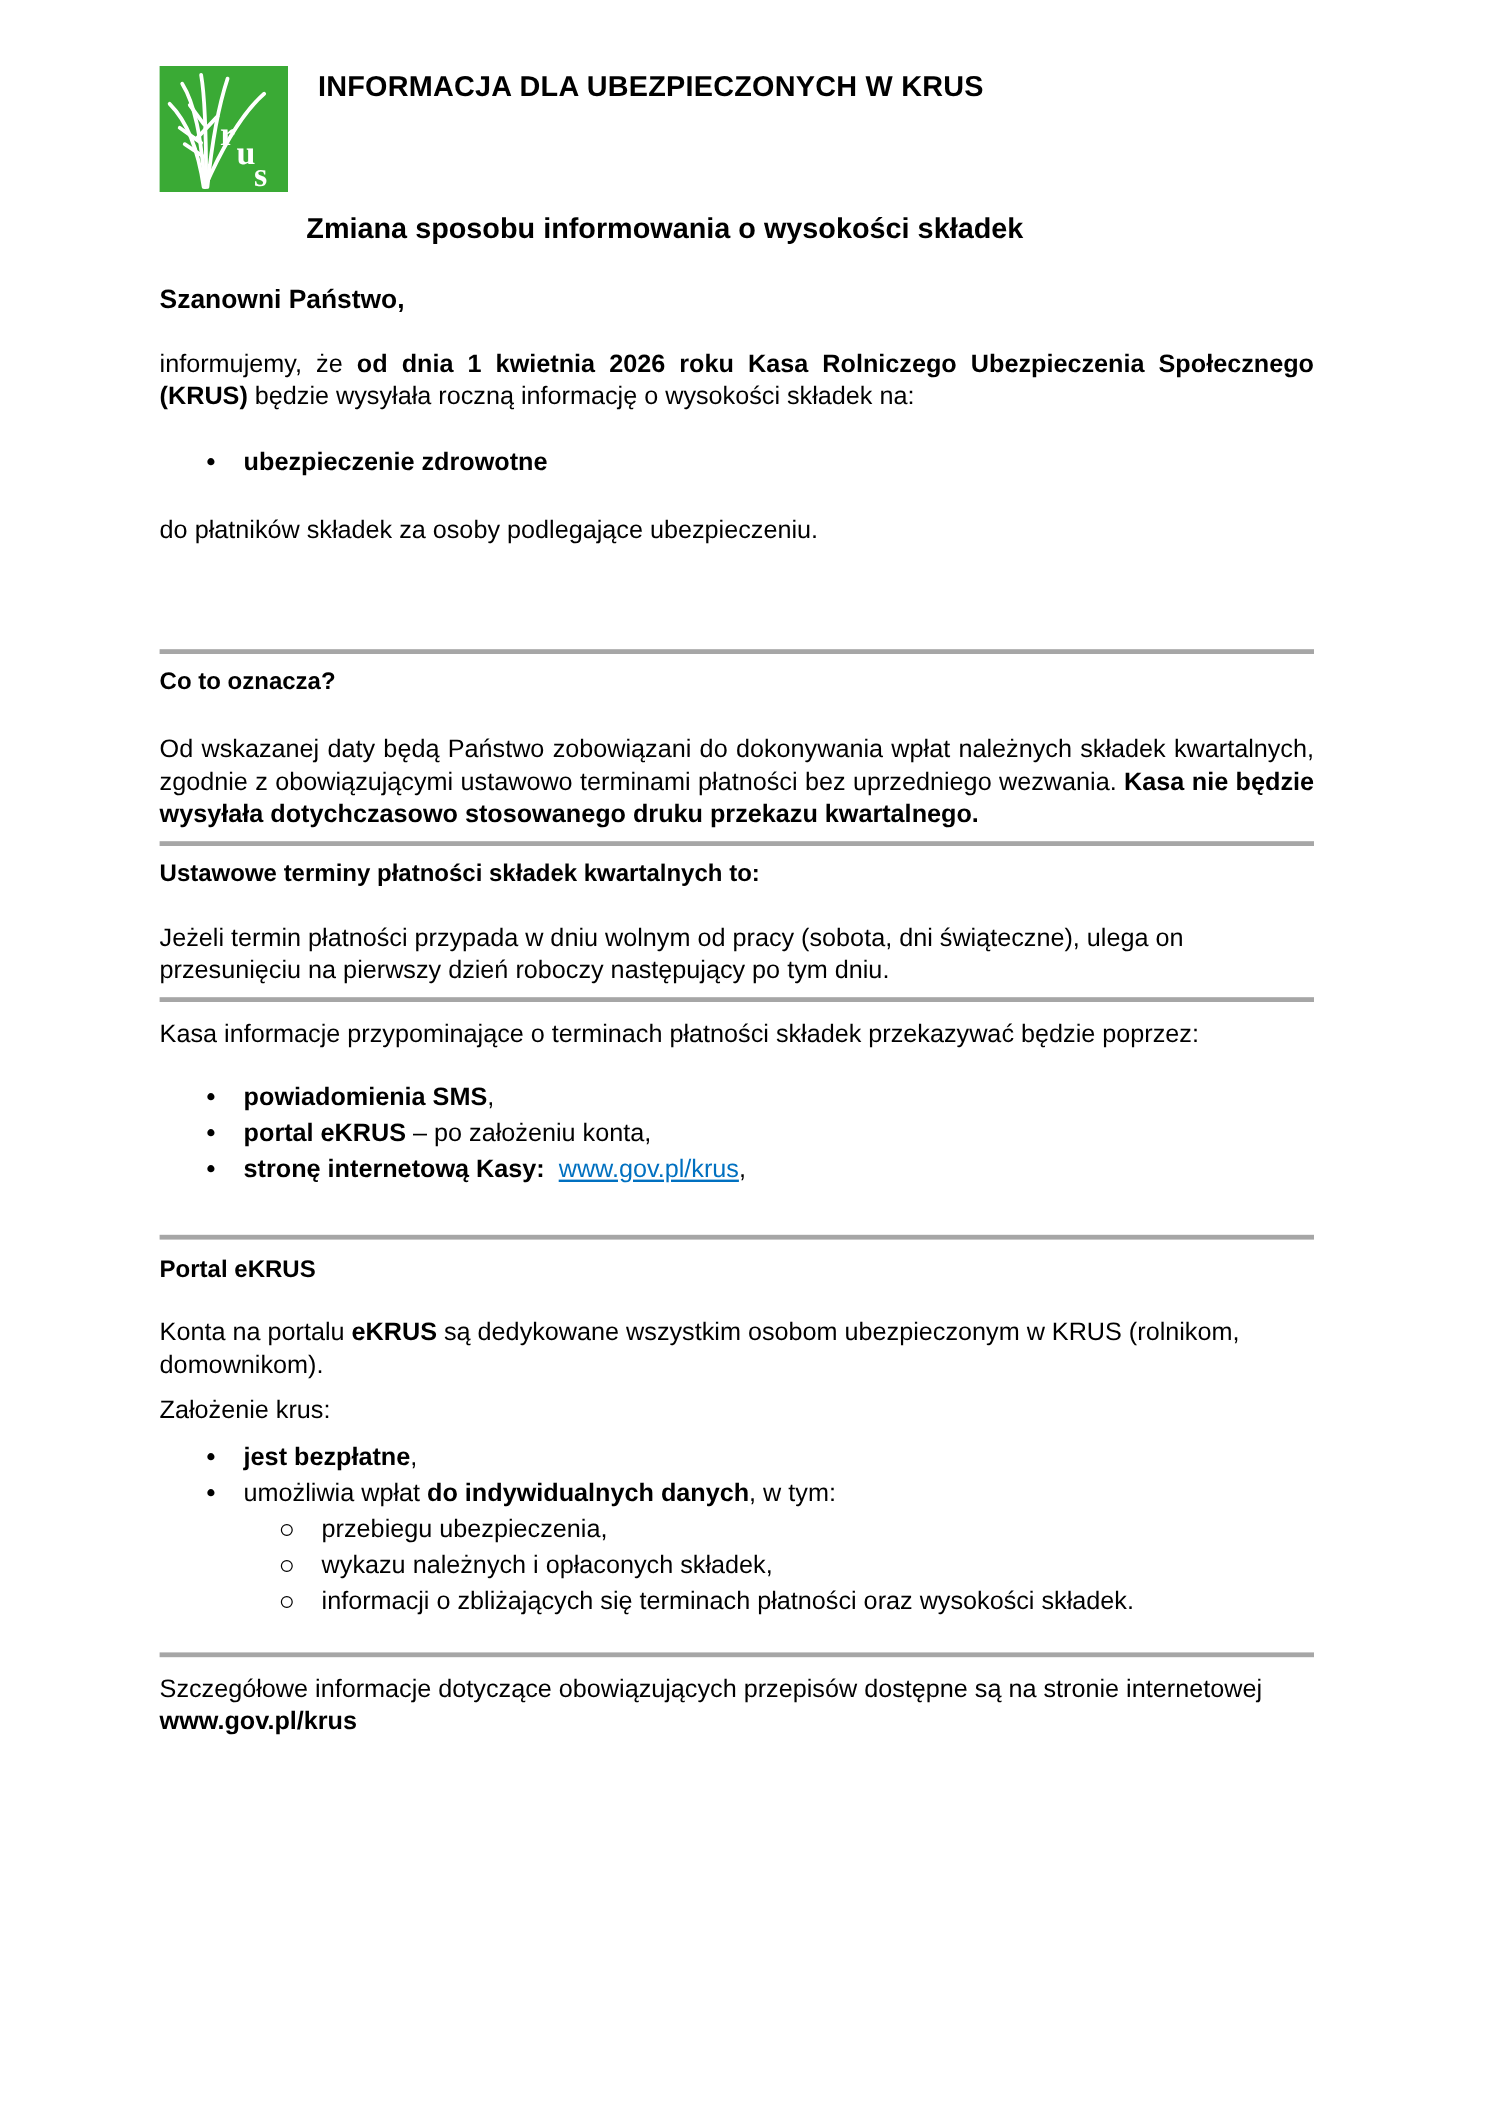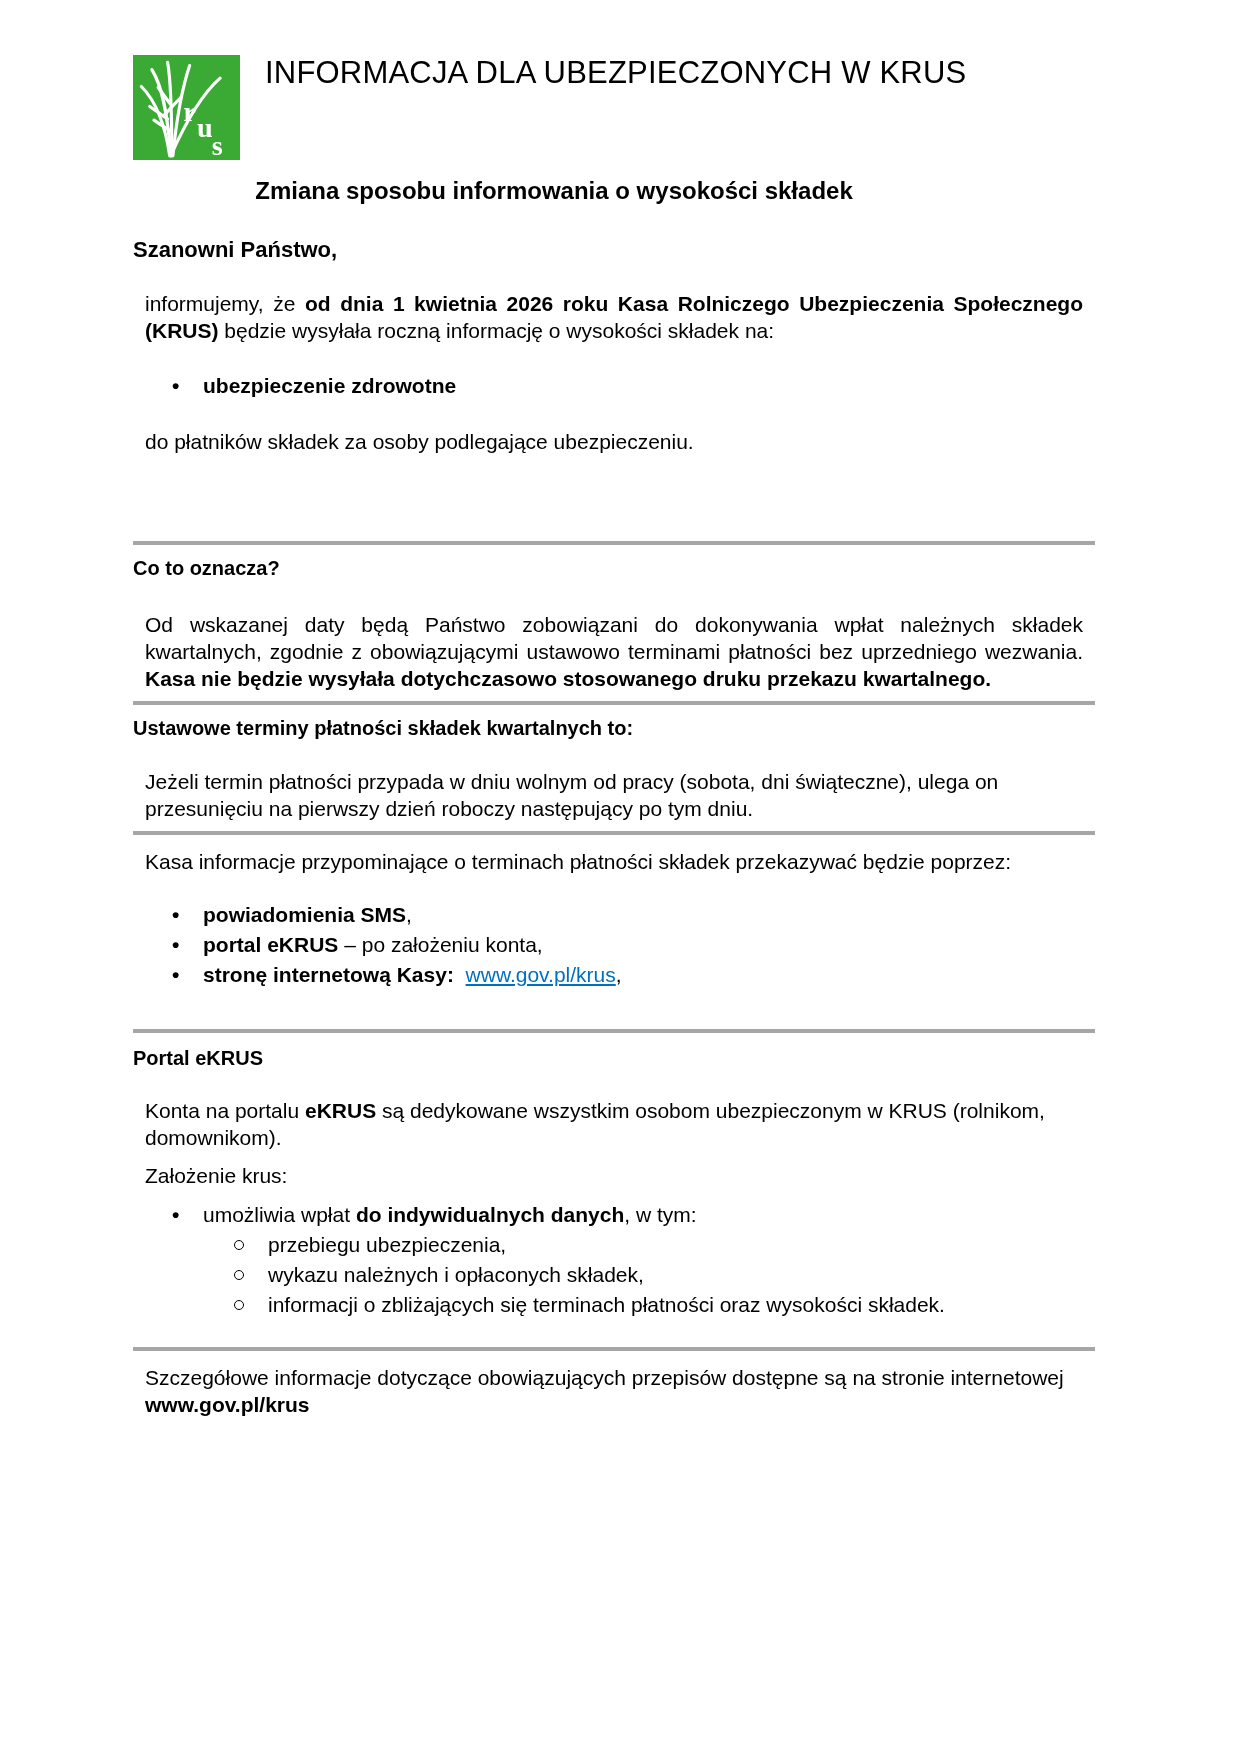--- a/index.html
+++ b/index.html
@@ -4,24 +4,24 @@
 <style>
   html,body{margin:0;padding:0;background:#e8e8e8;}
   .page{
     width:1241px;min-height:1755px;background:#ffffff;box-sizing:border-box;
     padding:55px 146px 60px 133px;margin:0 auto;
     font-family:"Liberation Sans",sans-serif;font-size:21px;line-height:27px;color:#000;
   }
   .header{display:flex;align-items:flex-start;}
   .logo{width:107px;height:105px;background:#3aaa35;flex:none;}
   .logo svg{width:100%;height:100%;display:block;}
-  .doc-title{margin:0 0 0 25px;padding-top:0;font-size:31px;line-height:36px;font-weight:normal;letter-spacing:0.2px;}
+  .doc-title{margin:0 0 0 25px;padding-top:0;font-size:24px;line-height:36px;font-weight:bold;letter-spacing:0.2px;}
   .subtitle{margin:16px 120px 0 0;font-size:24px;line-height:30px;font-weight:bold;text-align:center;}
   .greeting{margin:30px 0 0;font-size:22px;font-weight:bold;}
-  p{margin:27px 12px 0;}
+  p{margin:27px 0 0;}
   .just{text-align:justify;}
   b,.b{font-weight:bold;}
   .rule{height:4px;background:#a6a6a6;border:0;margin:0;}
   .rule1{margin-top:86px;}
   .rule2{margin-top:9px;}
   .rule3{margin-top:9px;}
   .rule4{margin-top:39px;}
   .rule5{margin-top:27px;}
   .sec-heading{margin:10px 0 0;font-size:20px;font-weight:bold;}
   ul{list-style:none;margin:27px 0 0;padding:0;}
@@ -105,20 +105,21 @@
 
   <hr class="rule rule4">
 
   <h3 class="sec-heading mt12">Portal eKRUS</h3>
 
   <p class="mt25"><span>Konta na portalu </span><b>eKRUS</b><span> są dedykowane wszystkim osobom ubezpieczonym w KRUS (rolnikom, domownikom).</span></p>
 
   <p class="mt11">Założenie krus:</p>
 
   <ul class="mt11">
+    <li><span></span><b>jest bezpłatne</b><span>,</span></li>
     <li><span>umożliwia wpłat </span><b>do indywidualnych danych</b><span>, w tym:</span></li>
   </ul>
   <ul class="sub">
     <li>przebiegu ubezpieczenia,</li>
     <li>wykazu należnych i opłaconych składek,</li>
     <li>informacji o zbliżających się terminach płatności oraz wysokości składek.</li>
   </ul>
 
   <hr class="rule rule5">
 

